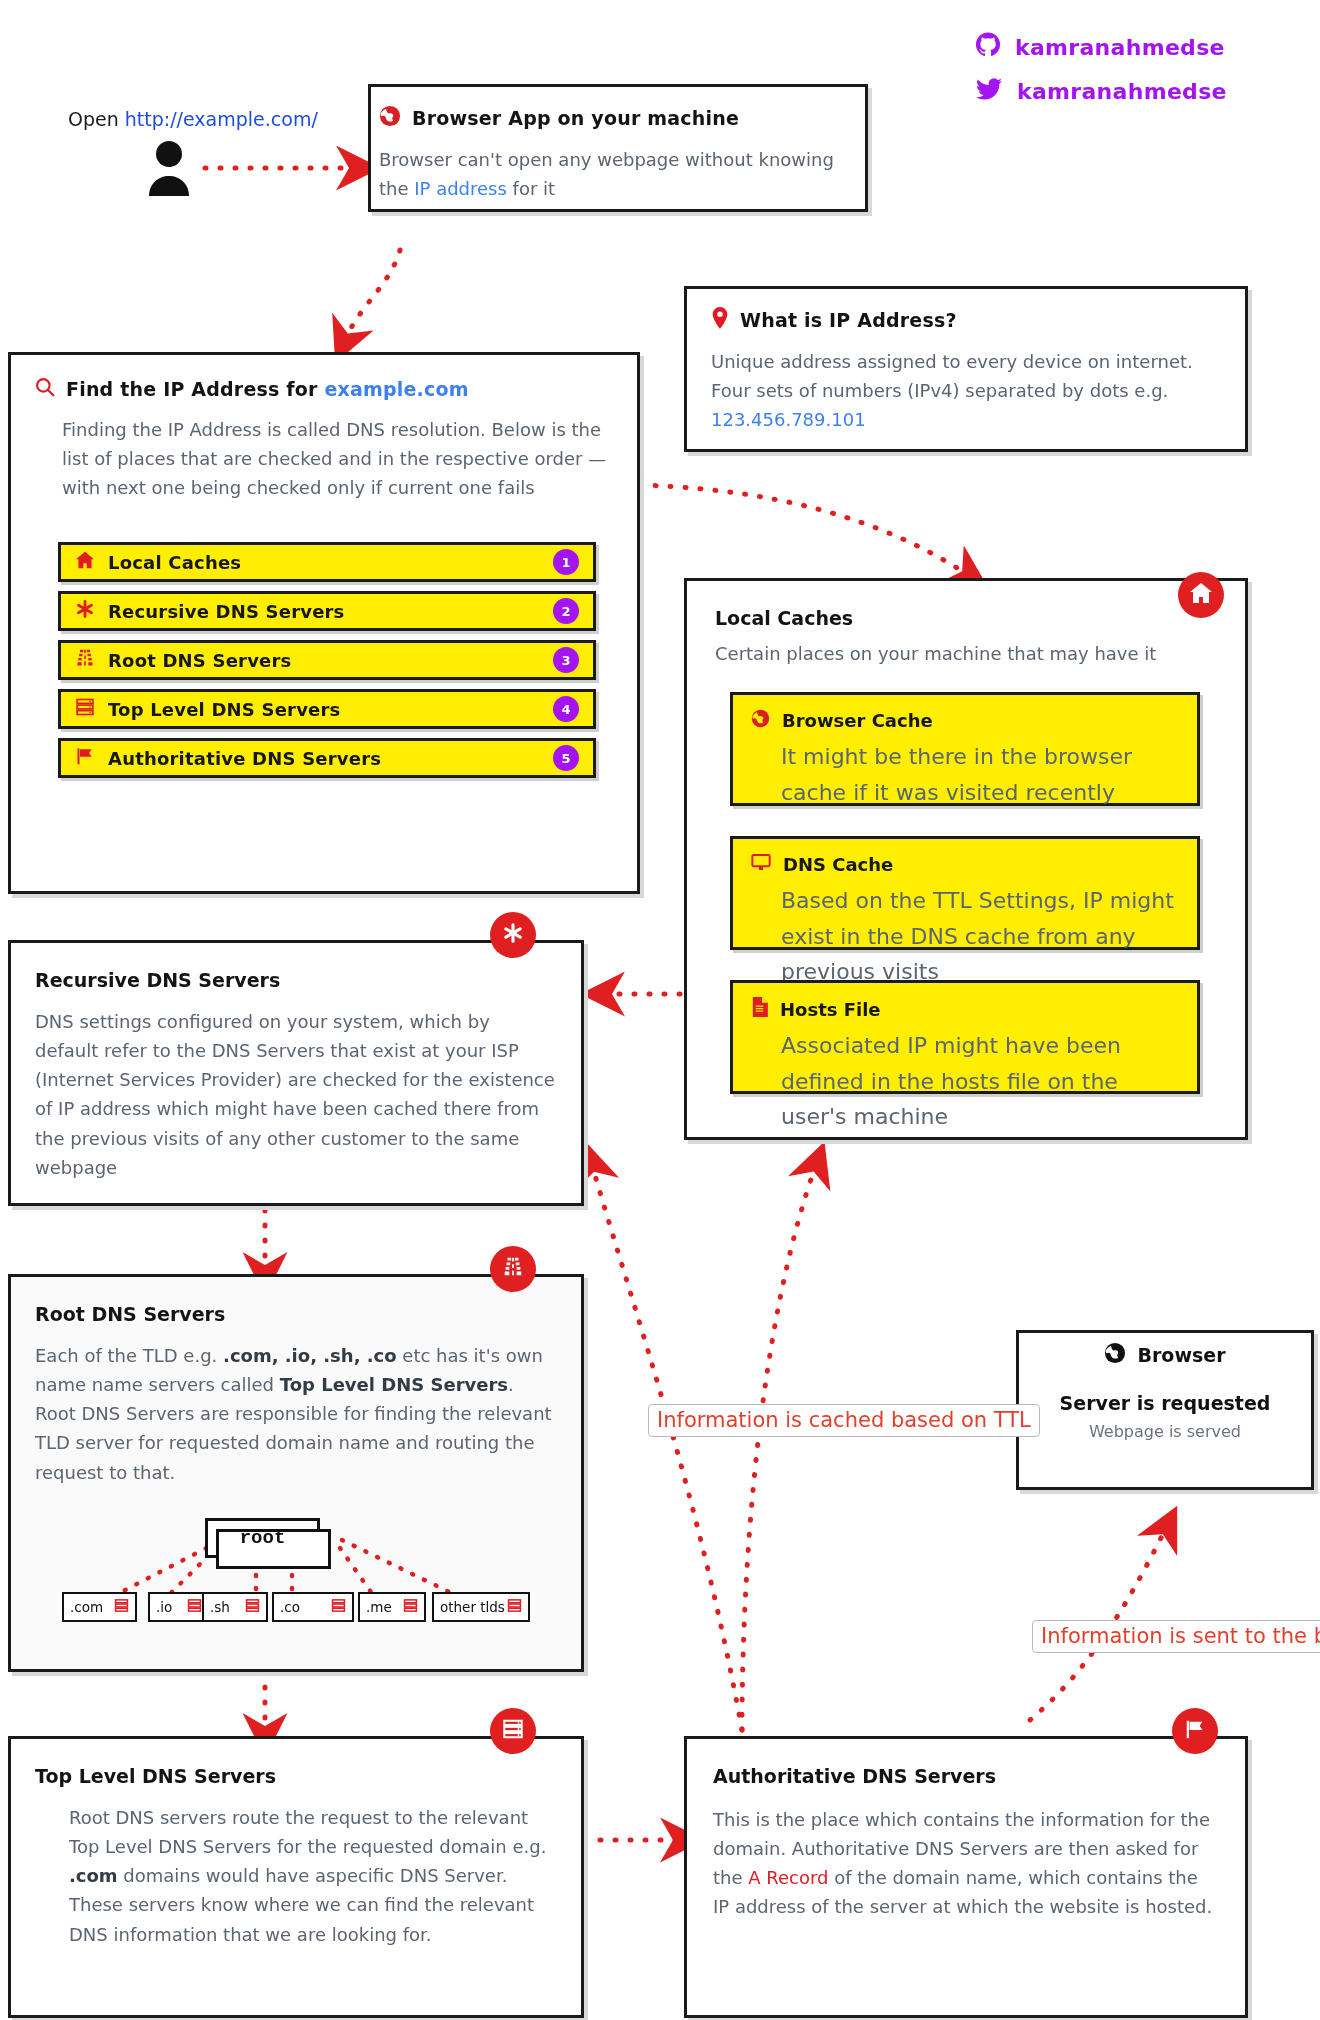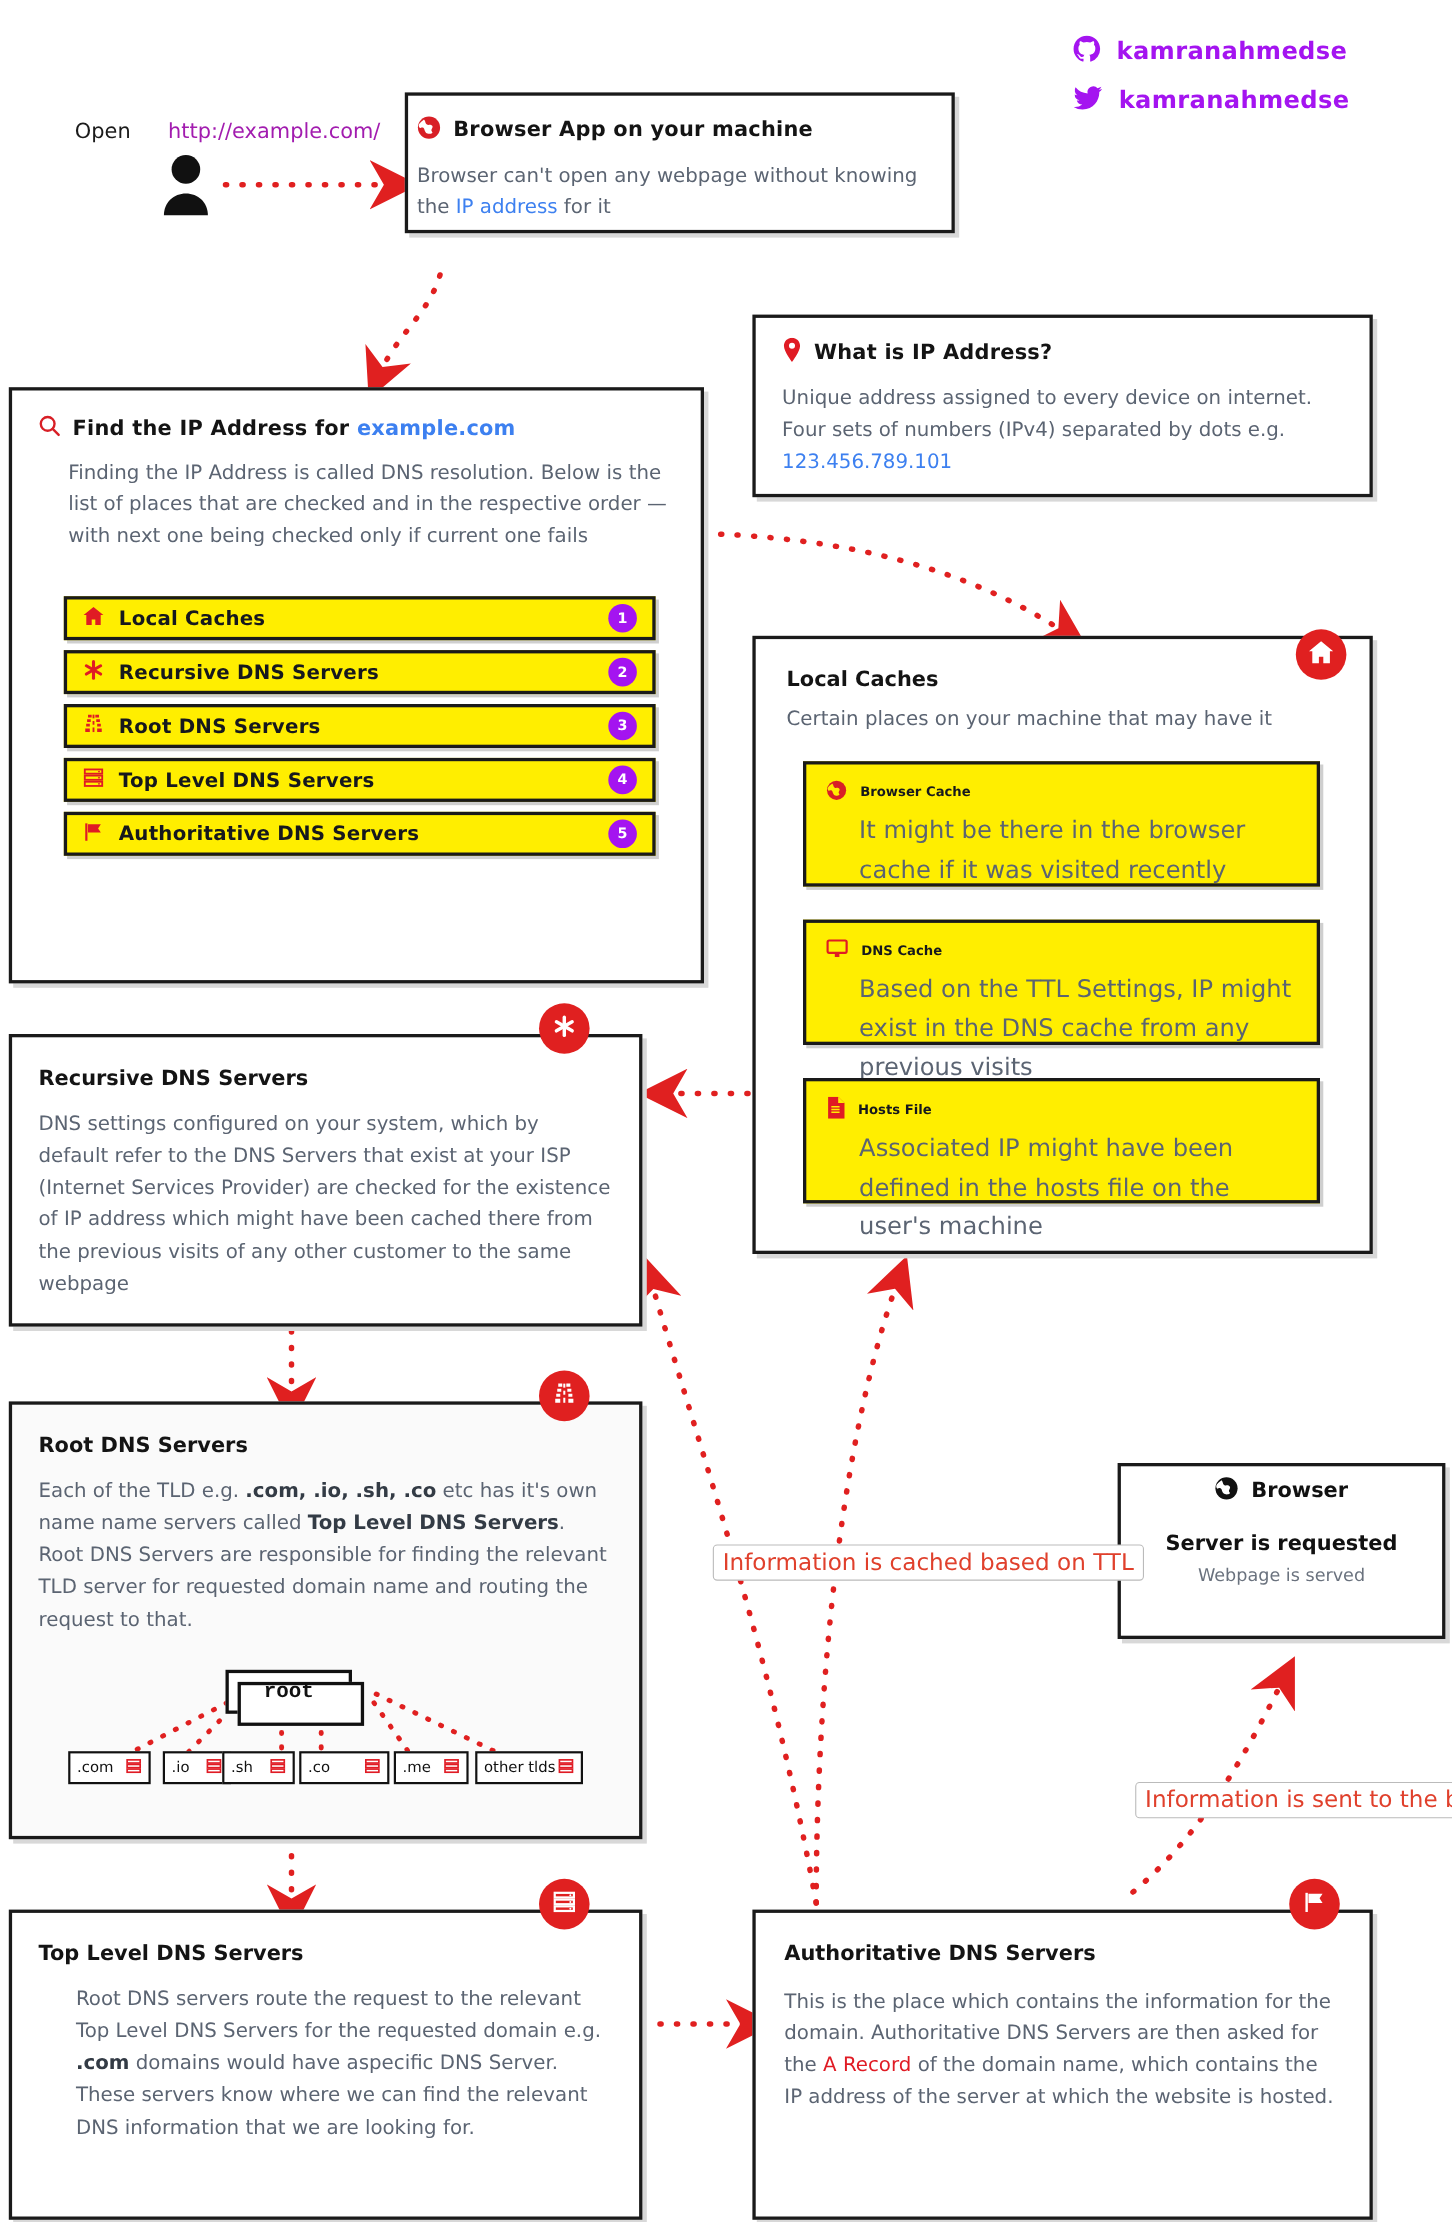--- a/index.html
+++ b/index.html
@@ -26,21 +26,21 @@
     font-weight: bold; color: #111111;
     letter-spacing: .2px;
   }
   .hdr-txt { font-size: 19px; font-weight: bold; color: #141414; }
   .body-txt {
     color: #5b6472; font-size: 18px; line-height: 1.62;
   }
   .body-txt b { color: #333b45; font-weight: bold; }
   .blue { color: #3d80f0; }
   .red { color: #e01b24; }
-  .violet { color: #a21caf; margin-left: 28px; }
+  .violet { color: #1d4ed8; }
 
   
   .social { position: absolute; display: flex; align-items: center; gap: 14px; }
   .social .name { color: #a414f0; font-weight: bold; font-size: 22px; letter-spacing: .3px; }
 
   
   .openlbl { position: absolute; font-size: 19px; color: #1b1b1b; }
 
   
   .yrow {
@@ -61,21 +61,21 @@
   }
 
   
   .ycard {
     position: absolute;
     background: #ffee00;
     border: 3px solid #1a1a1a;
     box-shadow: 3px 3px 0 #cfcfcf;
     padding: 14px 18px 16px 18px;
   }
-  .ycard .t { display: flex; align-items: center; gap: 12px; font-size: 12px; font-weight: bold; color: #16181d; }
+  .ycard .t { display: flex; align-items: center; gap: 12px; font-size: 18px; font-weight: bold; color: #16181d; }
   .ycard .d { color: #5b6472; font-size: 22px; line-height: 1.62; margin-top: 7px; margin-left: 30px; }
 
   
   .cbadge {
     position: absolute;
     width: 46px; height: 46px; border-radius: 50%;
     background: #e02020;
     display: flex; align-items: center; justify-content: center;
     z-index: 6;
   }

